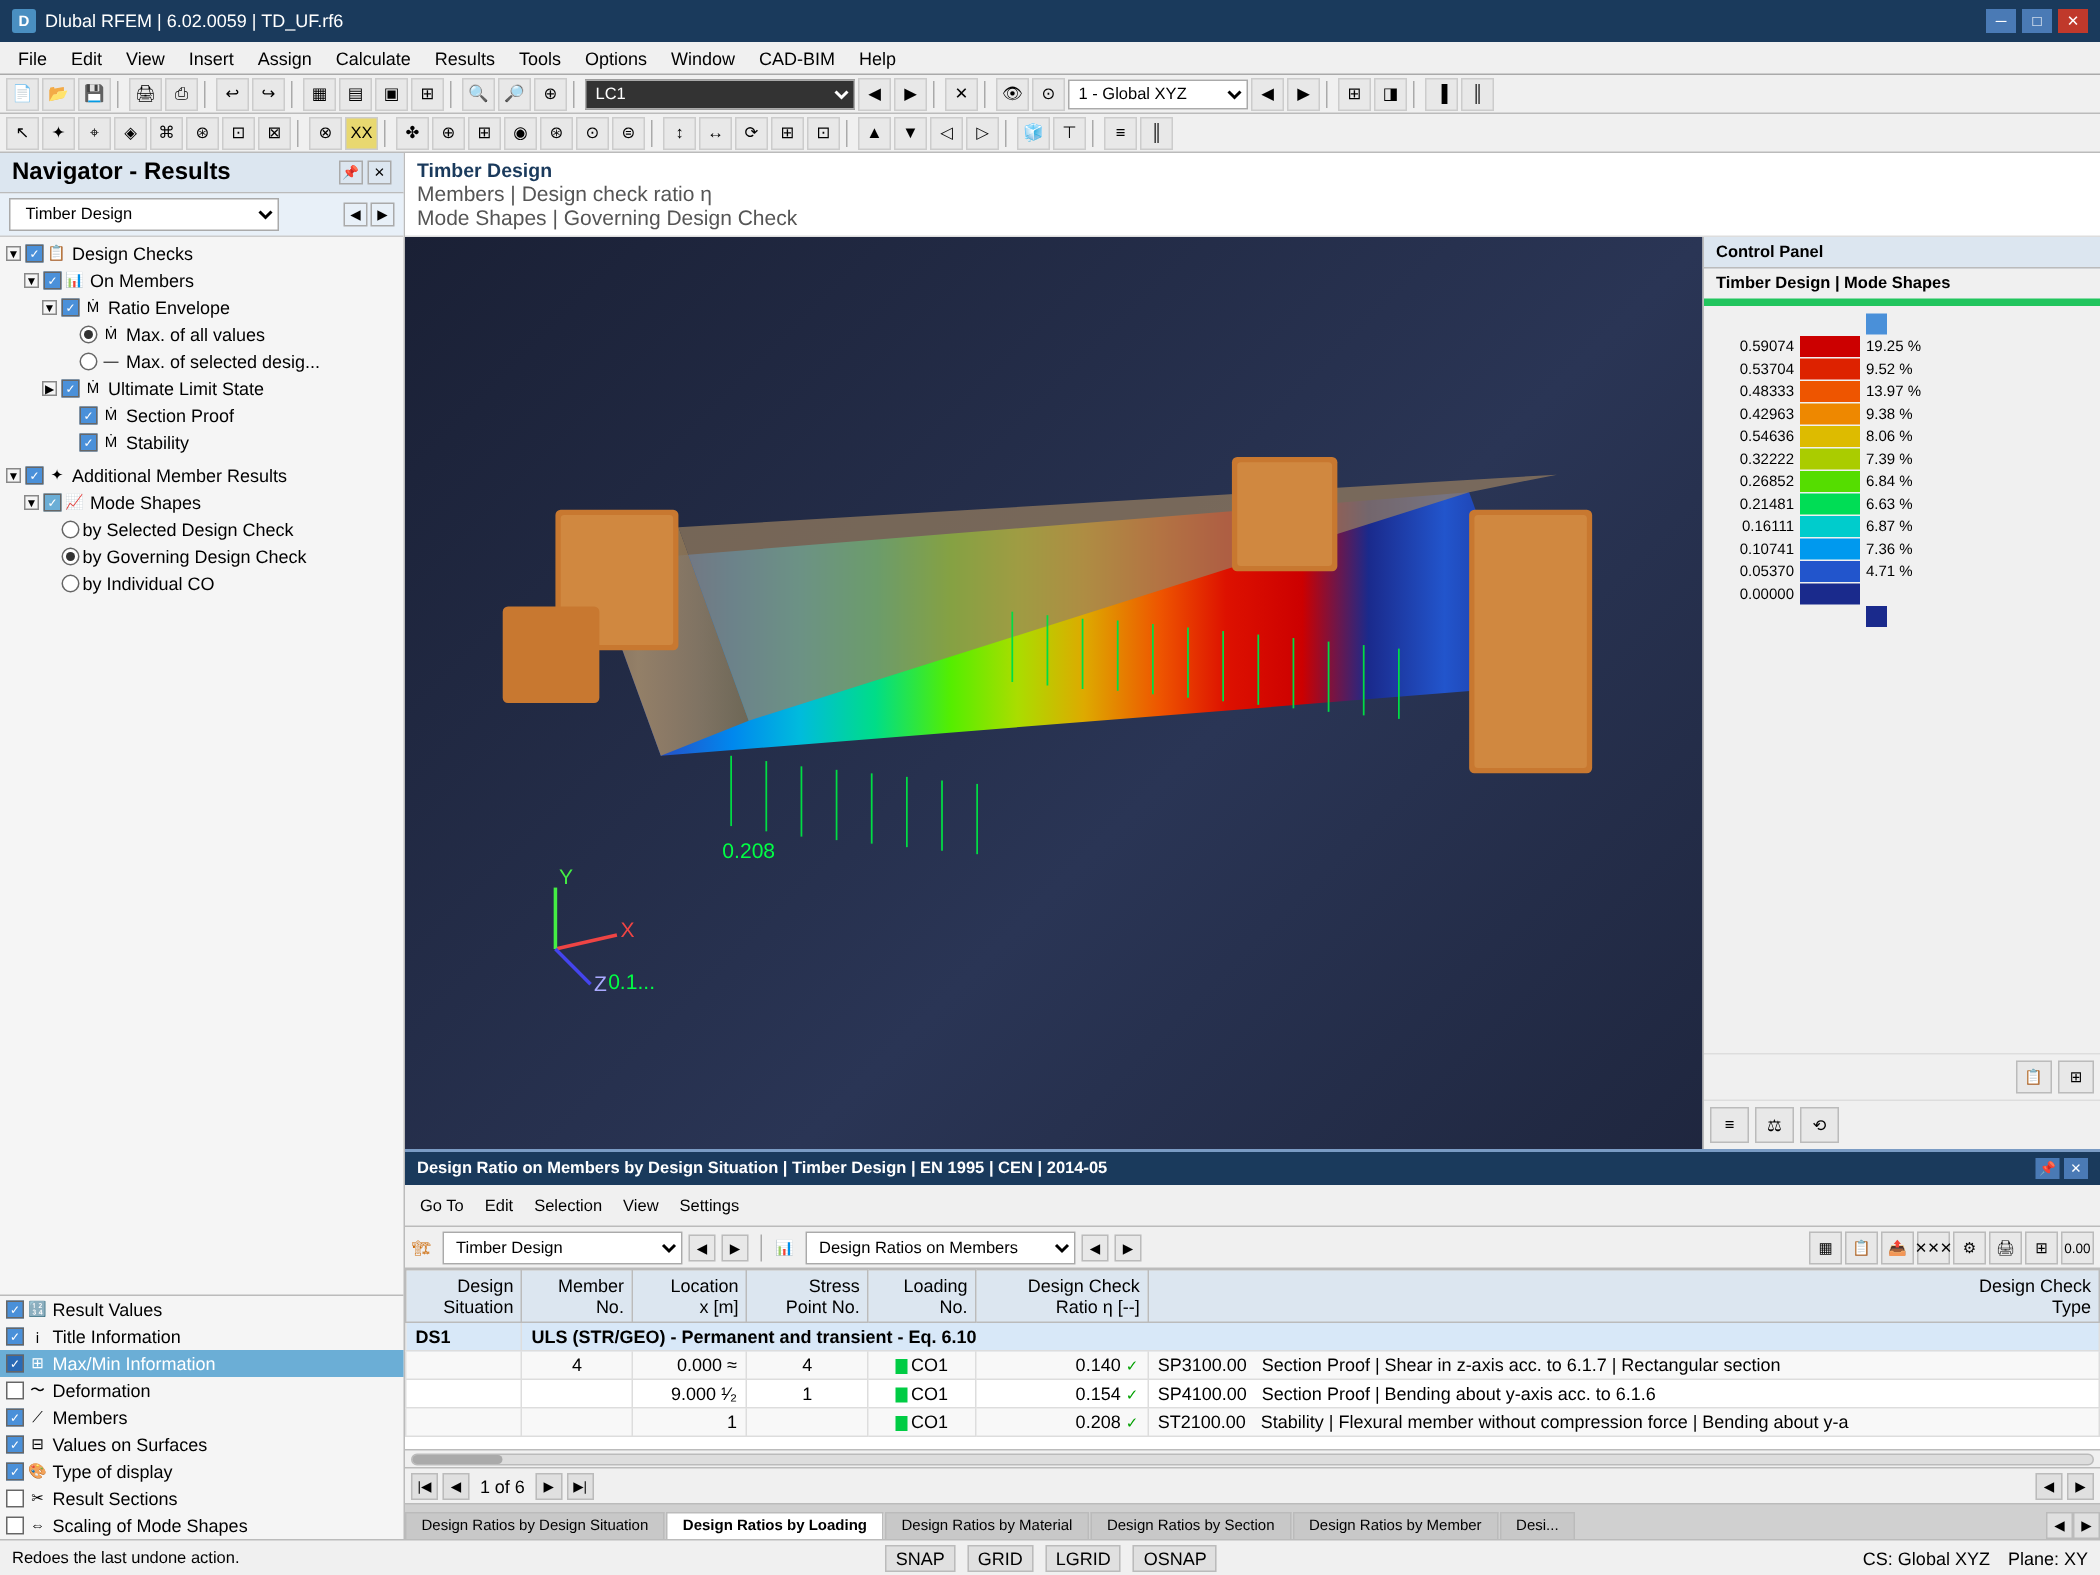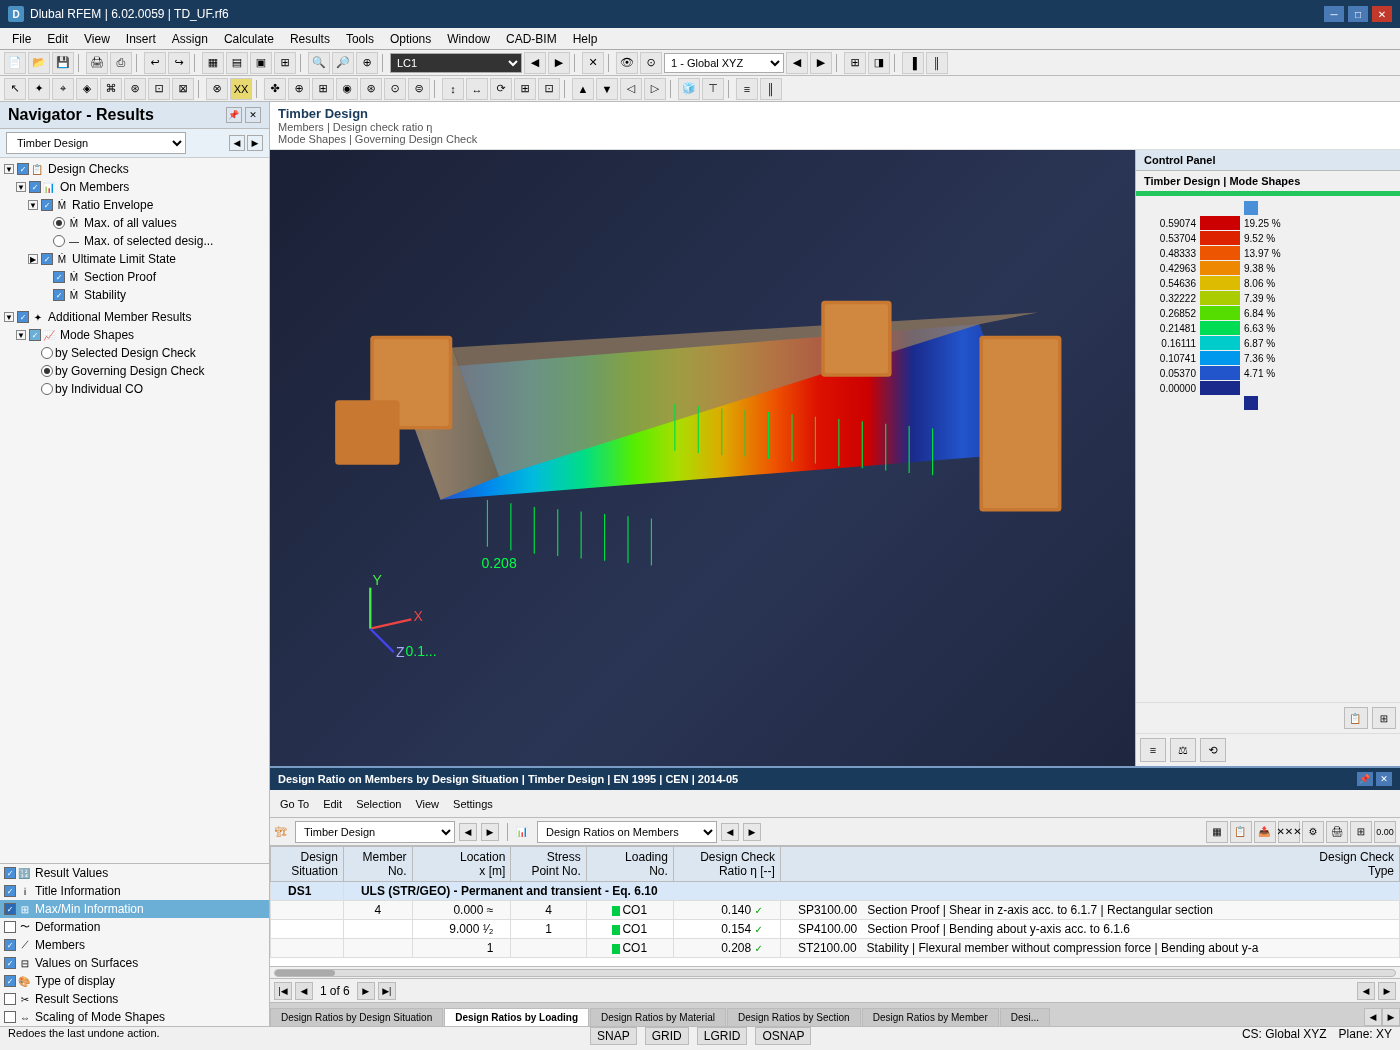--- a/index.html
+++ b/index.html
@@ -125,21 +125,21 @@
       overflow: hidden;
     }
 
     
     .viewport-header {
       background: white;
       padding: 4px 8px;
       border-bottom: 1px solid #ddd;
     }
     .viewport-title { font-size: 13px; font-weight: bold; color: #1a3a5c; }
-    .viewport-subtitle { font-size: 11px; color: #555; }
+    .viewport-subtitle { font-size: 14px; color: #555; }
 
     
     .viewport {
       flex: 1;
       background: #2a2a3a;
       position: relative;
       overflow: hidden;
       min-height: 300px;
     }
 
@@ -234,21 +234,21 @@
     }
     .results-nav-btn { width: 18px; height: 18px; background: #e8e8e8; border: 1px solid #bbb; cursor: pointer; display: flex; align-items: center; justify-content: center; font-size: 9px; }
 
     .results-action-btns { display: flex; gap: 2px; }
     .rab { width: 22px; height: 22px; background: #e8e8e8; border: 1px solid #bbb; cursor: pointer; display: flex; align-items: center; justify-content: center; font-size: 10px; }
 
     .table-scroll { flex: 1; overflow: auto; }
     table { border-collapse: collapse; width: 100%; font-size: 11px; }
     thead tr { background: #dce6f0; }
     th { border: 1px solid #bbb; padding: 3px 5px; font-weight: normal; text-align: right; white-space: nowrap; }
-    td { border: 1px solid #ddd; padding: 2px 17px; white-space: nowrap; }
+    td { border: 1px solid #ddd; padding: 2px 6px; white-space: nowrap; }
     tr:nth-child(even) td { background: #f8f8f8; }
     .ds-full-row td { background: #d8e8f8; font-weight: bold; }
 
     
     .pagination-bar {
       background: #f0f0f0;
       height: 24px;
       display: flex;
       align-items: center;
       border-top: 1px solid #bbb;
@@ -280,21 +280,21 @@
       align-items: center;
     }
     .tab-item.active { background: white; font-weight: bold; }
 
     
     .status-bar {
       height: 24px;
       background: #f0f0f0;
       border-top: 1px solid #bbb;
       display: flex;
-      align-items: flex-start;
+      align-items: center;
       padding: 0 8px;
       justify-content: space-between;
     }
     .status-left { font-size: 11px; }
     .status-middle { display: flex; gap: 8px; font-size: 11px; }
     .status-item { padding: 1px 6px; background: #e0e0e0; border: 1px solid #bbb; cursor: pointer; }
 
     
     .horiz-scrollbar {
       height: 12px;
@@ -364,21 +364,21 @@
   <div class="tb-sep"></div>
   <button class="tb-btn">▦</button>
   <button class="tb-btn">▤</button>
   <button class="tb-btn">▣</button>
   <button class="tb-btn">⊞</button>
   <div class="tb-sep"></div>
   <button class="tb-btn">🔍</button>
   <button class="tb-btn">🔎</button>
   <button class="tb-btn">⊕</button>
   <div class="tb-sep"></div>
-  <select class="tb-combo" style="width:132px;background:#333;color:white;">
+  <select class="tb-combo" style="width:180px;background:#333;color:white;">
     <option>LC1</option>
   </select>
   <button class="tb-btn">◀</button>
   <button class="tb-btn">▶</button>
   <div class="tb-sep"></div>
   <button class="tb-btn">✕</button>
   <div class="tb-sep"></div>
   <button class="tb-btn">👁</button>
   <button class="tb-btn">⊙</button>
   <select class="tb-combo" style="width:120px;">

